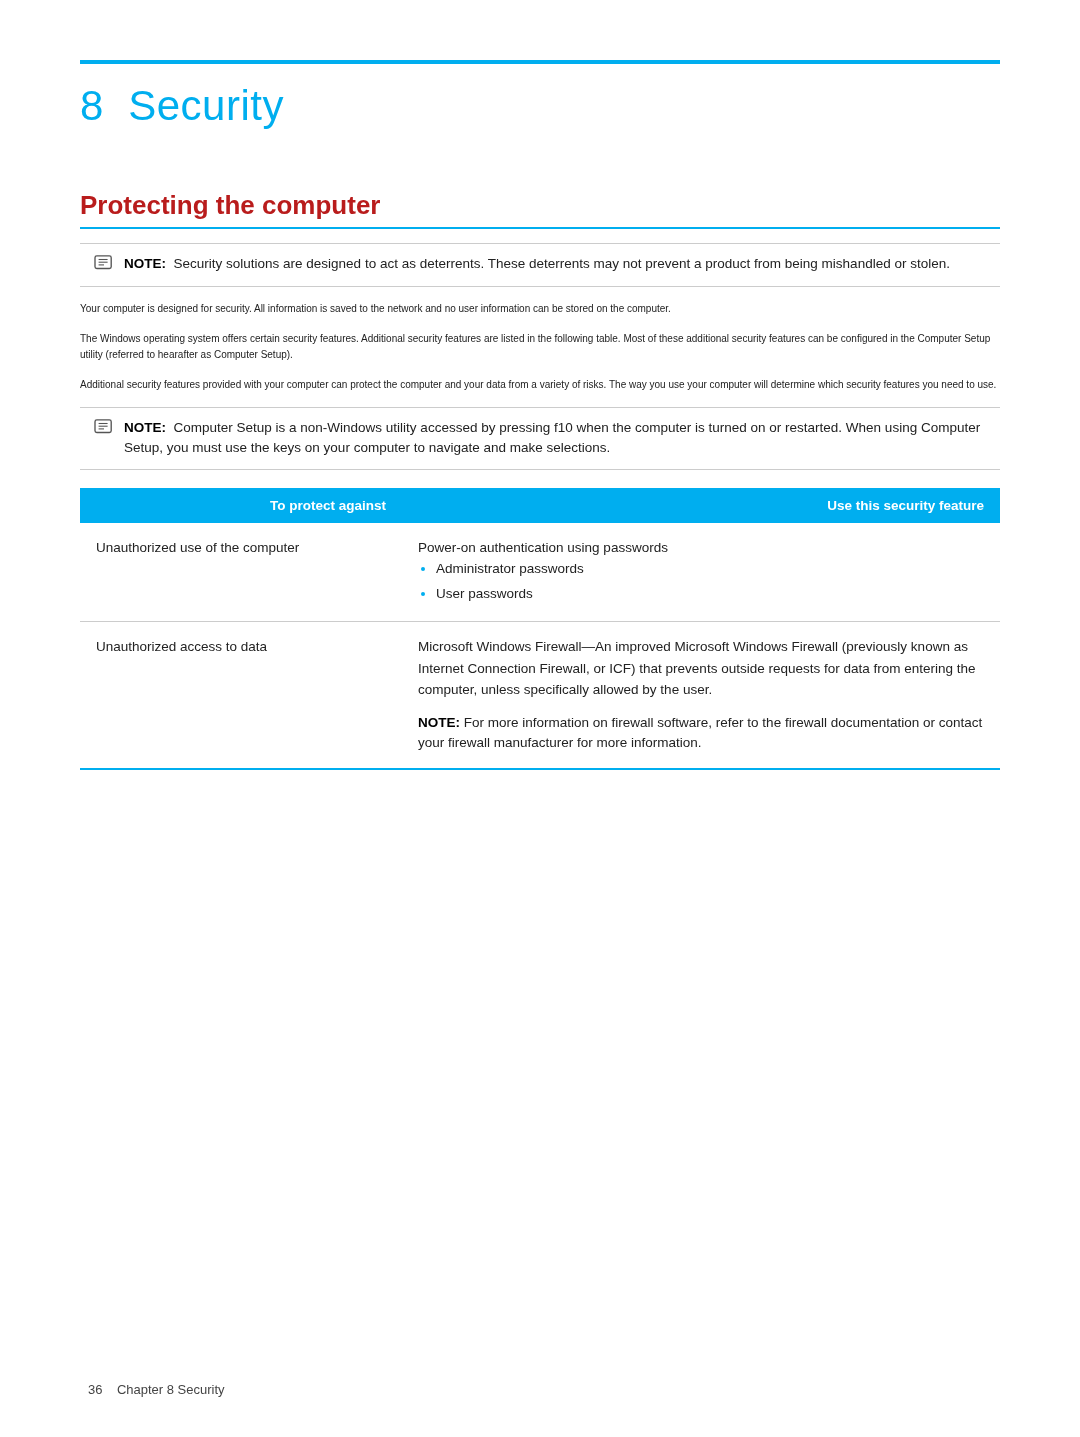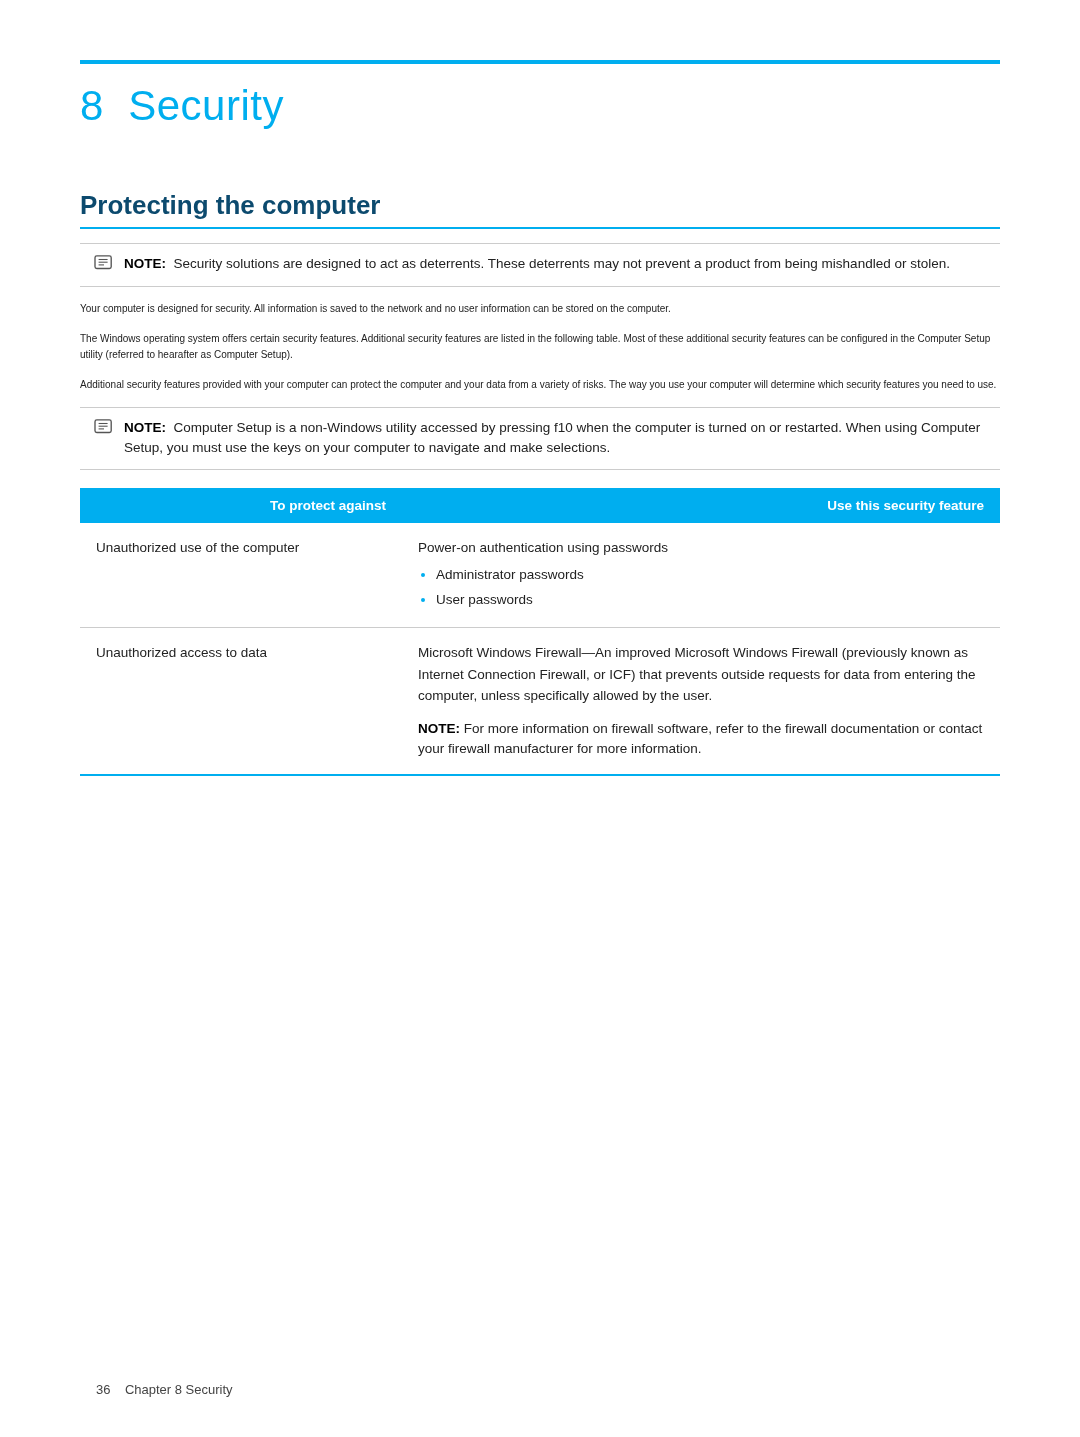--- a/index.html
+++ b/index.html
@@ -32,21 +32,21 @@
     .chapter-title {
       font-size: 42px;
       font-weight: normal;
       color: #00AEEF;
       letter-spacing: 0.5px;
     }
 
     .section-title {
       font-size: 26px;
       font-weight: bold;
-      color: #0c4a6e;
+      color: #b91c1c;
       margin-bottom: 14px;
       border-bottom: 2px solid #00AEEF;
       padding-bottom: 6px;
     }
 
     .note-box {
       display: flex;
       align-items: flex-start;
       margin: 14px 0;
       padding: 10px 14px;
@@ -116,21 +116,21 @@
     .security-table tbody td:first-child {
       width: 35%;
     }
 
     .security-table tbody td:last-child {
       width: 65%;
     }
 
     .bullet-list {
       margin-left: 18px;
-      margin-top: 6px;
+      margin-top: 0;
     }
 
     .bullet-list li {
       list-style: disc;
       color: #00AEEF;
       margin-bottom: 3px;
     }
 
     .bullet-list li span {
       color: #222222;
@@ -143,21 +143,21 @@
 
     .note-text-block {
       margin-top: 12px;
       font-size: 13.5px;
       line-height: 1.5;
     }
 
     .page-footer {
       position: absolute;
       bottom: 40px;
-      left: 96px;
+      left: 88px;
       right: 80px;
       display: flex;
       justify-content: flex-start;
       font-size: 13px;
       color: #444444;
     }
 
     .note-icon-svg {
       width: 20px;
       height: 18px;

